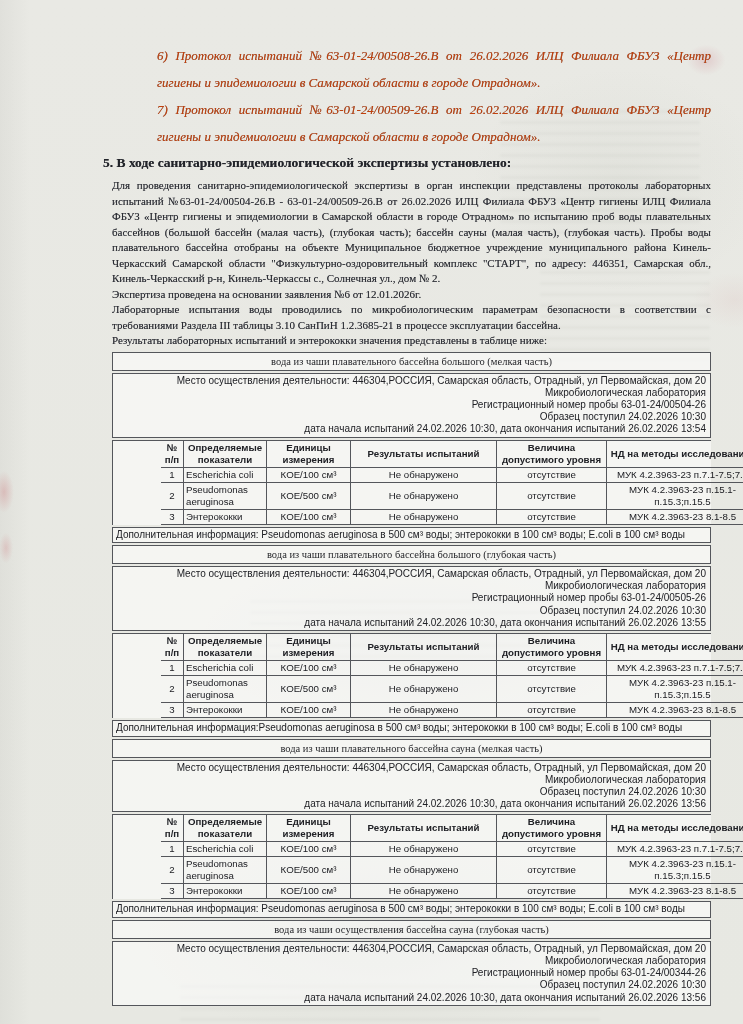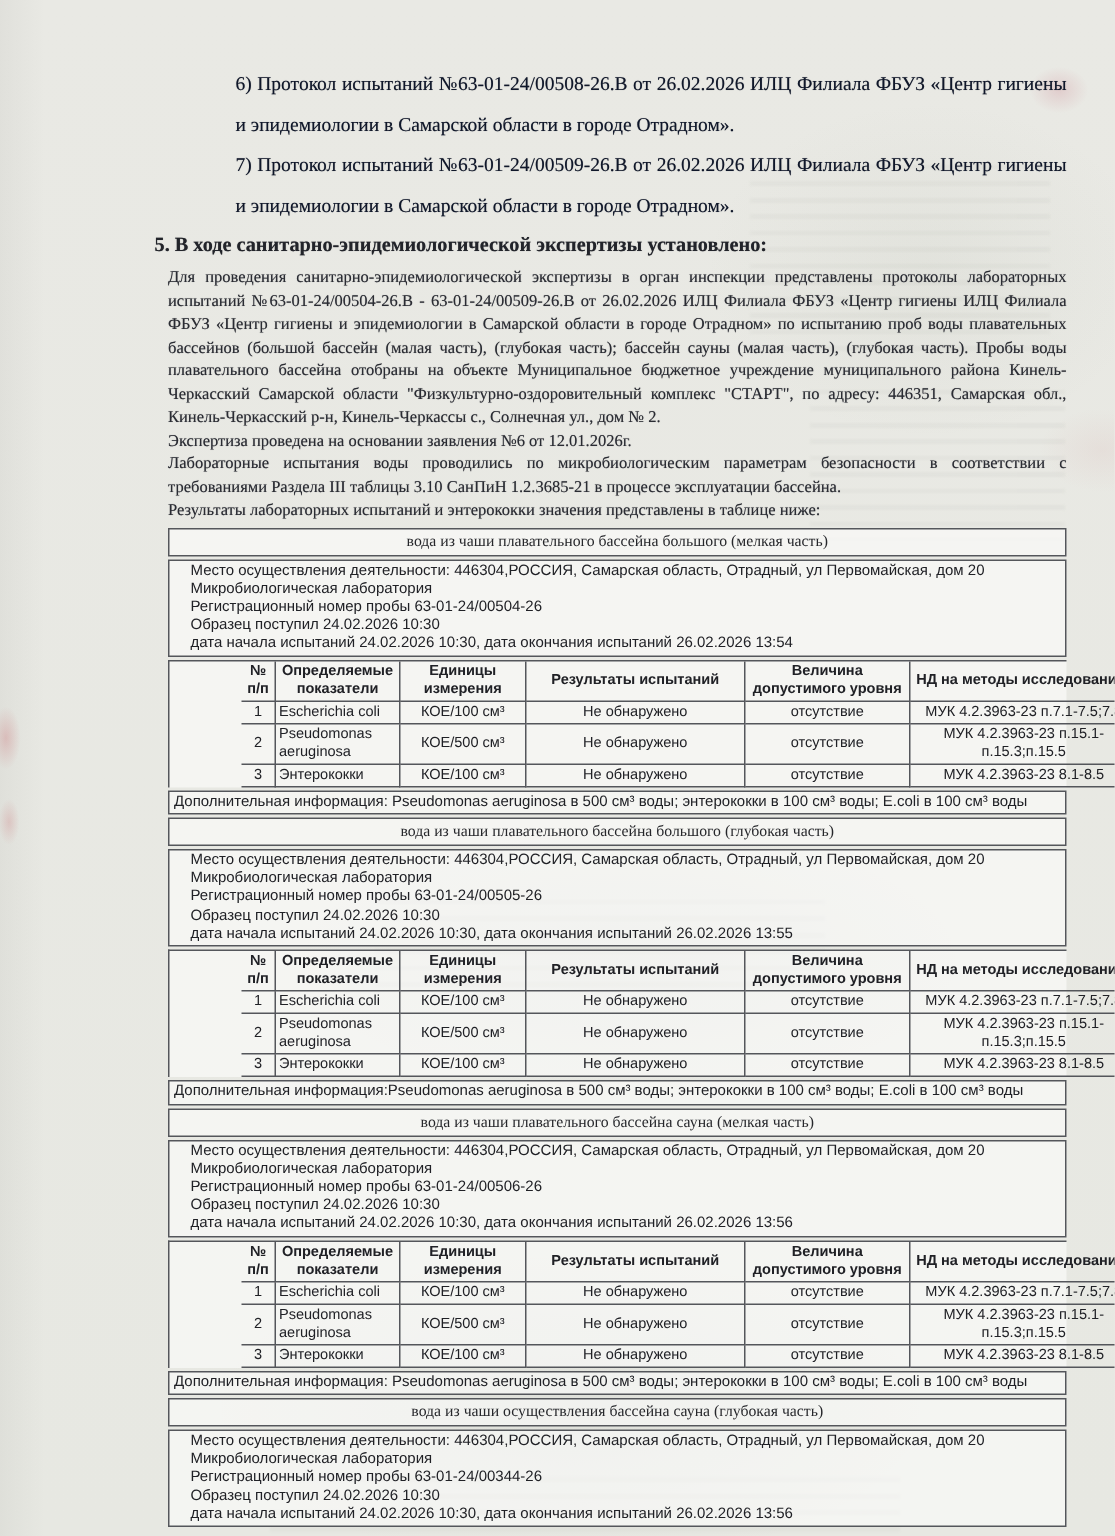--- a/index.html
+++ b/index.html
@@ -26,21 +26,21 @@
     position:absolute;pointer-events:none;z-index:0;opacity:.55;
     background:repeating-linear-gradient(180deg, rgba(110,120,105,.09) 0 3px, rgba(110,120,105,0) 3px 11px);
     filter:blur(1px);
   }
   .page{position:relative;z-index:1;padding:42px 32px 0 112px;color:#26272b;}
 
   
   .protocol-list{margin:0 0 4px 45px;}
   .protocol-item{
     font-size:13px;line-height:27px;text-align:justify;
-    color:#0f172a;text-shadow:0 0 .5px rgba(30,30,40,.55);
+    color:#c2410c;text-shadow:0 0 .5px rgba(30,30,40,.55);font-style:italic;
   }
   
   .section-heading{
     margin:5px 0 7px -9px;font-size:13.5px;font-weight:bold;color:#22242a;
     text-shadow:0 0 .5px rgba(20,20,30,.6);
   }
   
   .body-text p{
     margin:0;font-size:11px;line-height:15.5px;text-align:justify;
     color:#2a2c33;text-shadow:0 0 .5px rgba(30,30,40,.5);
@@ -49,21 +49,21 @@
   .tables{width:599px;margin-top:3px;font-family:"Liberation Sans","DejaVu Sans",sans-serif;}
   .tbl{margin-bottom:2px;}
   .t-box{
     box-sizing:border-box;width:599px;border:1px solid #54565b;background:rgba(255,255,255,.55);
     margin-bottom:2px;
   }
   .t-title{
     font-family:"Liberation Serif","DejaVu Serif",serif;
     font-size:10.5px;line-height:13px;text-align:center;color:#26272b;padding:2px 2px;
   }
-  .t-info{font-size:10px;line-height:12.2px;text-align:left;color:#202126;padding:1px 14px;}
+  .t-info{font-size:10px;line-height:12.2px;text-align:right;color:#202126;padding:1px 4px;}
   .t-grid{
     box-sizing:border-box;width:599px;display:grid;
     grid-template-columns:23px 83px 84px 146px 110px 152px;
     border-top:1px solid #54565b;border-left:1px solid #54565b;
     background:rgba(255,255,255,.55);margin-bottom:2px;padding-left:48px;
   }
   .t-grid>div{
     box-sizing:border-box;border-right:1px solid #54565b;border-bottom:1px solid #54565b;
     font-size:9.7px;line-height:12px;color:#202126;padding:1px 2px;
     display:flex;align-items:center;justify-content:center;text-align:center;
@@ -179,21 +179,20 @@
       <div class="td">МУК 4.2.3963-23 8.1-8.5</div>
     </div>
     <div class="t-box t-add">Дополнительная информация:Pseudomonas aeruginosa в 500 см³ воды; энтерококки в 100 см³ воды; E.coli в 100 см³ воды</div>
   </section>
 
   <section class="tbl">
     <div class="t-box t-title">вода из чаши плавательного бассейна сауна (мелкая часть)</div>
     <div class="t-box t-info">
       <div>Место осуществления деятельности: 446304,РОССИЯ, Самарская область, Отрадный, ул Первомайская, дом 20</div>
       <div>Микробиологическая лаборатория</div>
-      <div>Регистрационный номер пробы 63-01-24/00506-26</div>
       <div>Образец поступил 24.02.2026 10:30</div>
       <div>дата начала испытаний 24.02.2026 10:30, дата окончания испытаний 26.02.2026 13:56</div>
     </div>
     <div class="t-grid">
       <div class="th">№ п/п</div>
       <div class="th">Определяемые показатели</div>
       <div class="th">Единицы измерения</div>
       <div class="th">Результаты испытаний</div>
       <div class="th">Величина допустимого уровня</div>
       <div class="th">НД на методы исследований*</div>

